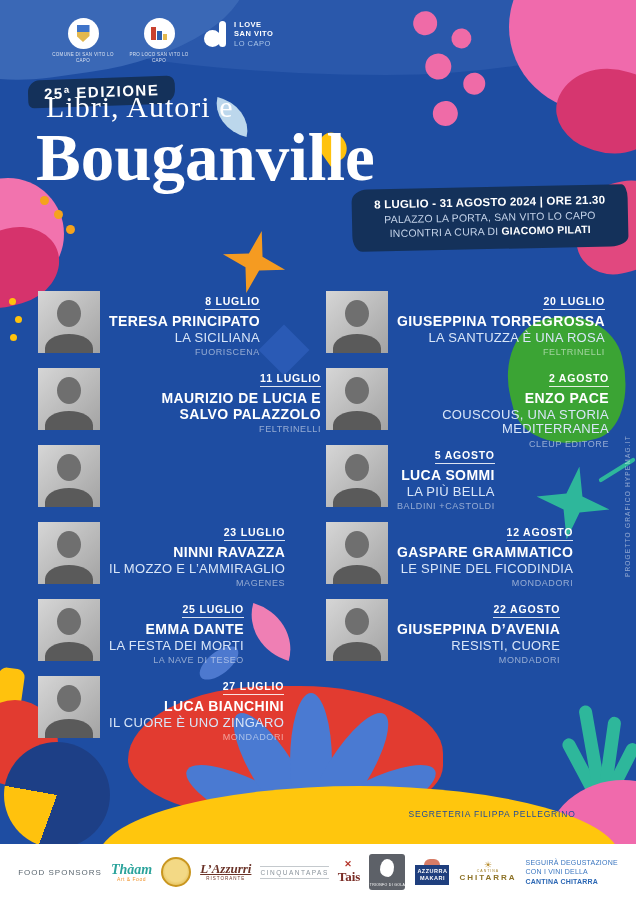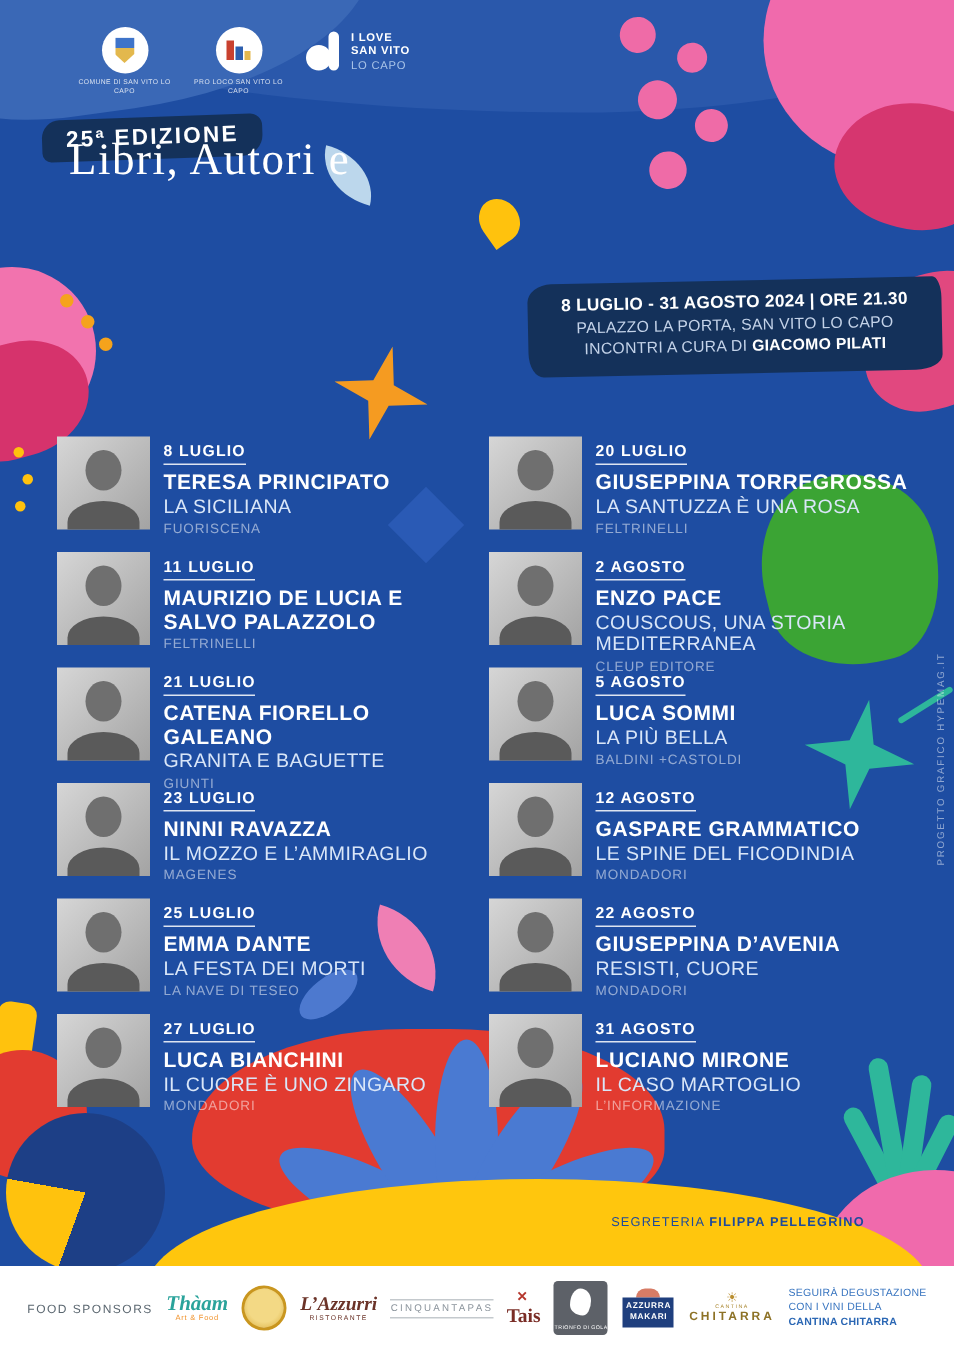--- a/index.html
+++ b/index.html
@@ -101,51 +101,51 @@
     font-size:67px;font-weight:700;line-height:1;z-index:4;}
   .infobadge{position:absolute;right:8px;top:187px;width:252px;background:#14315a;
     padding:9px 12px 10px;border-radius:16px 6px 18px 10px/12px 14px 10px 16px;
     transform:rotate(-1.2deg);text-align:center;z-index:4;}
   .i1{font-size:11.5px;font-weight:700;letter-spacing:.2px;margin-bottom:3px;}
   .i2,.i3{font-size:10.5px;color:#c3d2e8;letter-spacing:.2px;margin-bottom:2px;}
   .i3 b{color:#fff;}
   
   .events{position:absolute;left:38px;top:291px;width:574px;display:grid;
     grid-template-columns:288px 286px;grid-template-rows:repeat(6,77px);
-    grid-auto-flow:column;z-index:3;}
+    grid-auto-flow:column;z-index:3;text-align:right;}
   .event{display:flex;gap:9px;align-items:flex-start;}
   .photo{flex:0 0 62px;width:62px;height:62px;position:relative;overflow:hidden;
     background:linear-gradient(135deg,#d6d6d6,#a3a3a3);}
   .photo::before{content:"";position:absolute;top:9px;left:50%;transform:translateX(-50%);
     width:24px;height:27px;border-radius:50%;background:#6f6f6f;}
   .photo::after{content:"";position:absolute;bottom:-9px;left:50%;transform:translateX(-50%);
     width:48px;height:28px;border-radius:50% 50% 0 0;background:#5a5a5a;}
   .e-date{display:inline-block;font-size:10.5px;font-weight:700;letter-spacing:.8px;
     border-bottom:1.5px solid rgba(255,255,255,.85);padding-bottom:2px;margin-bottom:4px;}
   .e-name{font-size:14px;font-weight:700;letter-spacing:.4px;line-height:1.12;margin-bottom:1px;max-width:212px;}
   .e-book{font-size:13px;color:#d9e6f8;letter-spacing:.3px;line-height:1.12;max-width:212px;}
   .e-pub{font-size:9px;color:rgba(255,255,255,.52);letter-spacing:.6px;margin-top:2px;}
   
   .credit{position:absolute;right:5px;top:435px;writing-mode:vertical-rl;transform:rotate(180deg);
     font-size:6.5px;letter-spacing:1.2px;color:rgba(255,255,255,.5);z-index:3;}
   .segreteria{position:absolute;left:377px;top:809px;width:230px;text-align:center;
     font-size:8.5px;letter-spacing:.8px;color:#1d4a9c;z-index:4;}
-  .segreteria b{font-weight:700;}
+  .segreteria b{font-weight:400;}
   
   .footer{position:absolute;left:0;bottom:0;width:636px;height:56px;background:#fff;
     display:flex;align-items:center;justify-content:center;gap:9px;z-index:6;color:#707a85;}
   .fs-label{font-size:8px;letter-spacing:1px;color:#5b6770;}
   .sp{display:flex;flex-direction:column;align-items:center;line-height:1.1;}
   .thaam-name{font-family:"Liberation Serif",serif;font-style:italic;font-weight:700;
     color:#2aa39b;font-size:14px;}
   .thaam-sub{font-size:5px;color:#f0932d;letter-spacing:.5px;}
   .gold-badge{width:26px;height:26px;border-radius:50%;border:2px solid #c9961f;
     background:radial-gradient(circle at 50% 45%,#f3d985 55%,#d8ab3a);}
   .lazz-name{font-family:"Liberation Serif",serif;font-style:italic;font-weight:700;
-    color:#6b3328;font-size:13px;}
+    color:#6b3328;font-size:13px;text-decoration:underline;}
   .lazz-sub{font-size:4.5px;color:#6b3328;letter-spacing:1px;}
   .cinq{font-size:6.5px;letter-spacing:1.5px;color:#8b949c;border-top:1px solid #c4c9cd;
     border-bottom:1px solid #c4c9cd;padding:2px 0;}
   .tais-x{color:#b5362c;font-size:9px;font-weight:700;letter-spacing:2px;}
   .tais-name{font-family:"Liberation Serif",serif;color:#7a2d26;font-size:13px;font-weight:700;}
   .trionfo{width:36px;height:36px;background:#5d6168;border-radius:3px;position:relative;
     display:flex;align-items:flex-end;justify-content:center;}
   .trionfo .face{position:absolute;top:5px;left:50%;transform:translateX(-50%);
     width:14px;height:18px;background:#fff;border-radius:50% 50% 40% 60%/60% 45% 55% 40%;}
   .trionfo .cap{font-size:3.5px;color:#fff;letter-spacing:.3px;margin-bottom:3px;}
@@ -239,20 +239,21 @@
       <div class="ilove-text">
         <div>I LOVE</div>
         <div>SAN VITO</div>
         <div class="dim">LO CAPO</div>
       </div>
     </div>
   </div>
 
   <div class="edition">25ª EDIZIONE</div>
   <div class="title1">Libri, Autori e</div>
+  <div class="title2">Bouganville</div>
 
   <div class="infobadge">
     <div class="i1">8 LUGLIO - 31 AGOSTO 2024 | ORE 21.30</div>
     <div class="i2">PALAZZO LA PORTA, SAN VITO LO CAPO</div>
     <div class="i3"><span>INCONTRI A CURA DI </span><b>GIACOMO PILATI</b></div>
   </div>
 
   <main class="events">
     <article class="event">
       <div class="photo"></div>
@@ -262,24 +263,20 @@
         <div class="e-pub">FUORISCENA</div></div>
     </article>
     <article class="event">
       <div class="photo"></div>
       <div><span class="e-date">11 LUGLIO</span>
         <div class="e-name">MAURIZIO DE LUCIA E SALVO PALAZZOLO</div>
         <div class="e-pub">FELTRINELLI</div></div>
     </article>
     <article class="event">
       <div class="photo"></div>
-      <div><span class="e-date">21 LUGLIO</span>
-        <div class="e-name">CATENA FIORELLO GALEANO</div>
-        <div class="e-book">GRANITA E BAGUETTE</div>
-        <div class="e-pub">GIUNTI</div></div>
     </article>
     <article class="event">
       <div class="photo"></div>
       <div><span class="e-date">23 LUGLIO</span>
         <div class="e-name">NINNI RAVAZZA</div>
         <div class="e-book">IL MOZZO E L’AMMIRAGLIO</div>
         <div class="e-pub">MAGENES</div></div>
     </article>
     <article class="event">
       <div class="photo"></div>
@@ -322,27 +319,20 @@
         <div class="e-name">GASPARE GRAMMATICO</div>
         <div class="e-book">LE SPINE DEL FICODINDIA</div>
         <div class="e-pub">MONDADORI</div></div>
     </article>
     <article class="event">
       <div class="photo"></div>
       <div><span class="e-date">22 AGOSTO</span>
         <div class="e-name">GIUSEPPINA D’AVENIA</div>
         <div class="e-book">RESISTI, CUORE</div>
         <div class="e-pub">MONDADORI</div></div>
-    </article>
-    <article class="event">
-      <div class="photo"></div>
-      <div><span class="e-date">31 AGOSTO</span>
-        <div class="e-name">LUCIANO MIRONE</div>
-        <div class="e-book">IL CASO MARTOGLIO</div>
-        <div class="e-pub">L’INFORMAZIONE</div></div>
     </article>
   </main>
 
   <div class="credit">PROGETTO GRAFICO HYPEMAG.IT</div>
 
   <div class="segreteria"><span>SEGRETERIA </span><b>FILIPPA PELLEGRINO</b></div>
 
   <footer class="footer">
     <div class="fs-label">FOOD SPONSORS</div>
     <div class="sp">

